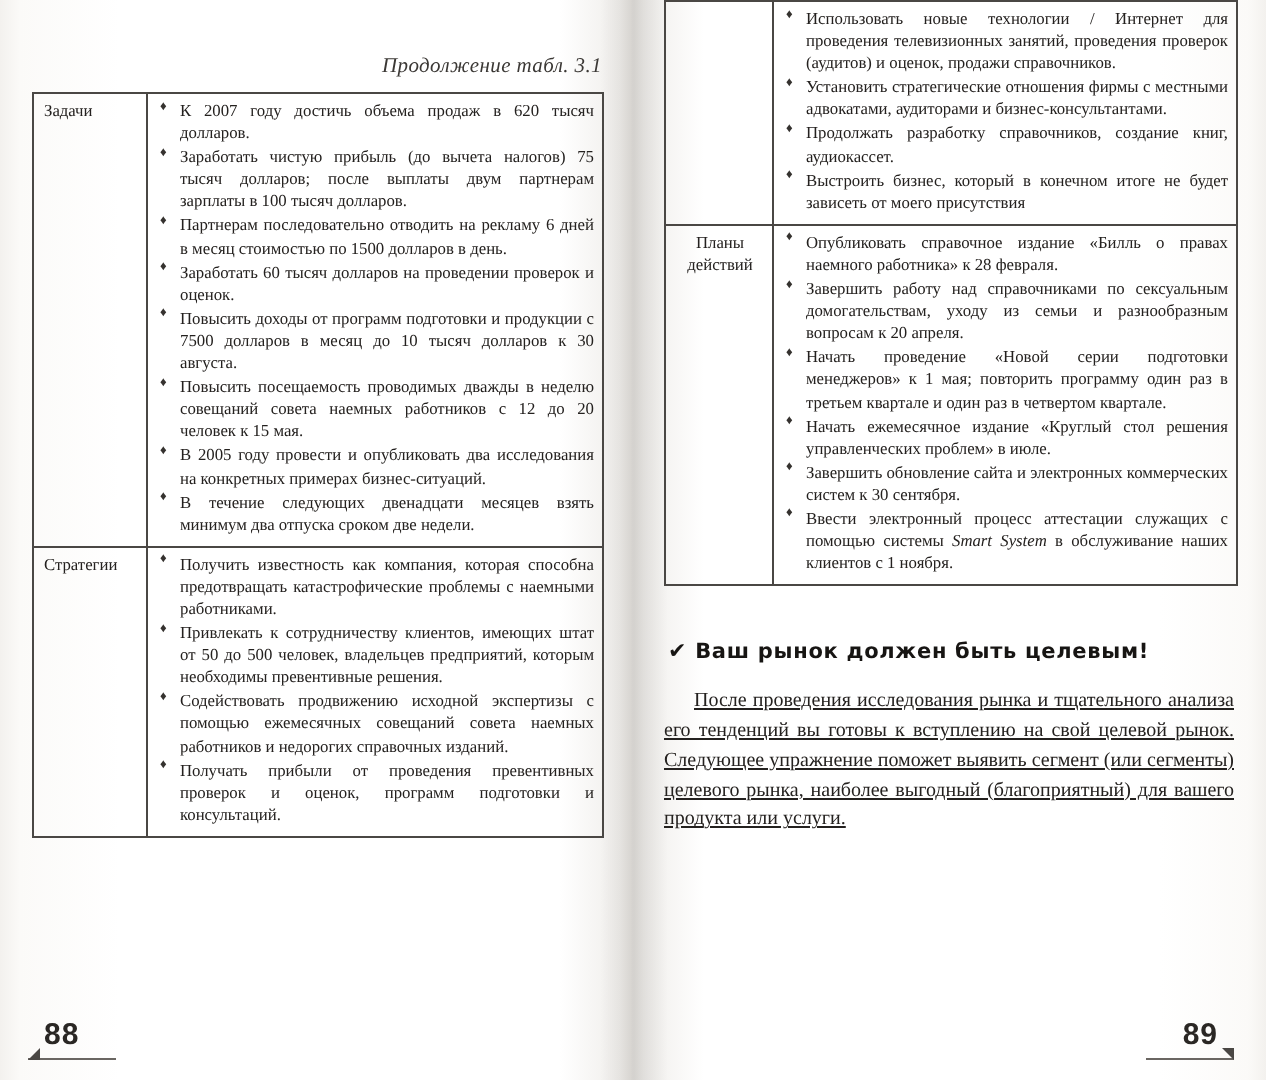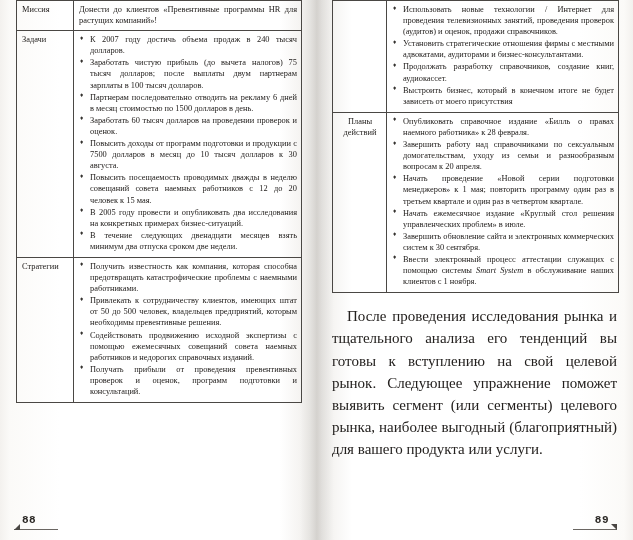--- a/index.html
+++ b/index.html
@@ -102,32 +102,33 @@
     letter-spacing: .35px;
     color: #171513;
     white-space: nowrap;
   }
   .section-heading .check {
     display: inline-block;
     margin-right: 4px;
     font-size: 11px;
   }
   .body-para {
-    font-size: 15px;
+    font-size: 10px;
     line-height: 1.48;
     text-align: justify;
     text-indent: 15px;
     margin: 12px 2px 0 0;
+    text-decoration: underline;
   }
 
   .folio {
     position: absolute;
     bottom: 14px;
-    font-family: Liberation Mono, monospace;
-    font-size: 11px;
+    font-family: Liberation Sans, sans-serif;
+    font-size: 15px;
     font-weight: bold;
     color: #2a2724;
     letter-spacing: .5px;
   }
   .folio-left  { left: 22px; }
   .folio-right { right: 24px; }
   .folio-rule {
     position: absolute;
     bottom: 10px;
     height: 1px;
@@ -161,39 +162,32 @@
     background: linear-gradient(to right, rgba(0,0,0,0) 0%, rgba(0,0,0,.07) 45%, rgba(0,0,0,.09) 50%, rgba(0,0,0,0) 100%);
   }
 </style>
 </head>
 <body>
 
 <div class="book-spread">
 
   <div class="page page-left">
 
+    <div class="running-head rh-left">Продолжение табл. 3.1</div>
 
     <table class="spec">
       <tbody>
-        <tr>
-          <td class="rowlabel">
-            <span class="lbl">Миссия</span>
-          </td>
-          <td class="plaincell">
-            <p>Донести до клиентов «Превентивные программы HR для растущих компаний»!</p>
-          </td>
-        </tr>
 
         <tr>
           <td class="rowlabel">
             <span class="lbl">Задачи</span>
           </td>
           <td>
             <ul class="bullets">
-              <li>К 2007 году достичь объема продаж в 240 тысяч долларов.</li>
+              <li>К 2007 году достичь объема продаж в 620 тысяч долларов.</li>
               <li>Заработать чистую прибыль (до вычета налогов) 75 тысяч долларов; после выплаты двум партнерам зарплаты в 100 тысяч долларов.</li>
               <li>Партнерам последовательно отводить на рекламу 6 дней в месяц стоимостью по 1500 долларов в день.</li>
               <li>Заработать 60 тысяч долларов на проведении проверок и оценок.</li>
               <li>Повысить доходы от программ подготовки и продукции с 7500 долларов в месяц до 10 тысяч долларов к 30 августа.</li>
               <li>Повысить посещаемость проводимых дважды в неделю совещаний совета наемных работников с 12 до 20 человек к 15 мая.</li>
               <li>В 2005 году провести и опубликовать два исследования на конкретных примерах бизнес-ситуаций.</li>
               <li>В течение следующих двенадцати месяцев взять минимум два отпуска сроком две недели.</li>
             </ul>
           </td>
         </tr>
@@ -250,20 +244,23 @@
               <li>Начать проведение «Новой серии подготовки менеджеров» к 1 мая; повторить программу один раз в третьем квартале и один раз в четвертом квартале.</li>
               <li>Начать ежемесячное издание «Круглый стол решения управленческих проблем» в июле.</li>
               <li>Завершить обновление сайта и электронных коммерческих систем к 30 сентября.</li>
               <li><span>Ввести электронный процесс аттестации служащих с помощью системы </span><em class="it">Smart System</em><span> в обслуживание наших клиентов с 1 ноября.</span></li>
             </ul>
           </td>
         </tr>
       </tbody>
     </table>
 
+    <div class="section-heading">
+      <span class="check">✔</span><span>Ваш рынок должен быть целевым!</span>
+    </div>
 
     <p class="body-para">После проведения исследования рынка и тщательного анализа его тенденций вы готовы к вступлению на свой целевой рынок. Следующее упражнение поможет выявить сегмент (или сегменты) целевого рынка, наиболее выгодный (благоприятный) для вашего продукта или услуги.</p>
 
     <div class="folio-rule folio-rule-right"></div>
     <div class="folio-corner folio-corner-right"></div>
     <div class="folio folio-right">89</div>
   </div>
 
   <div class="gutter-shadow"></div>
 </div>

